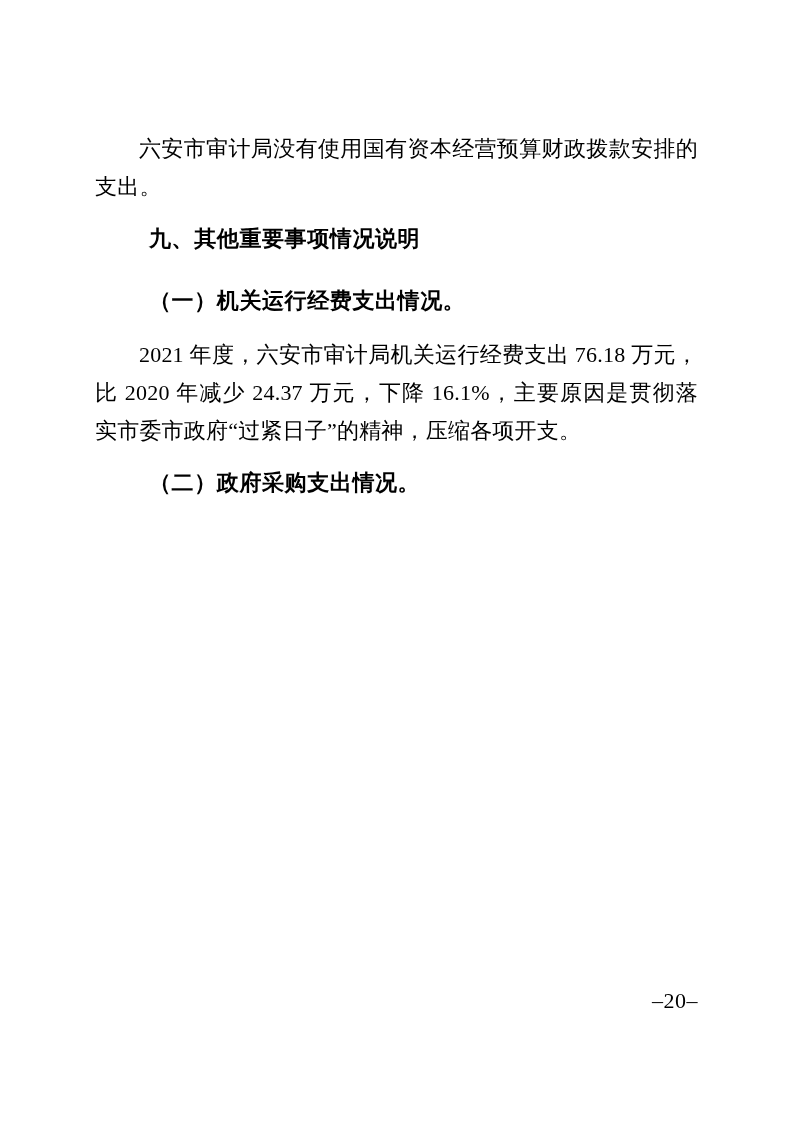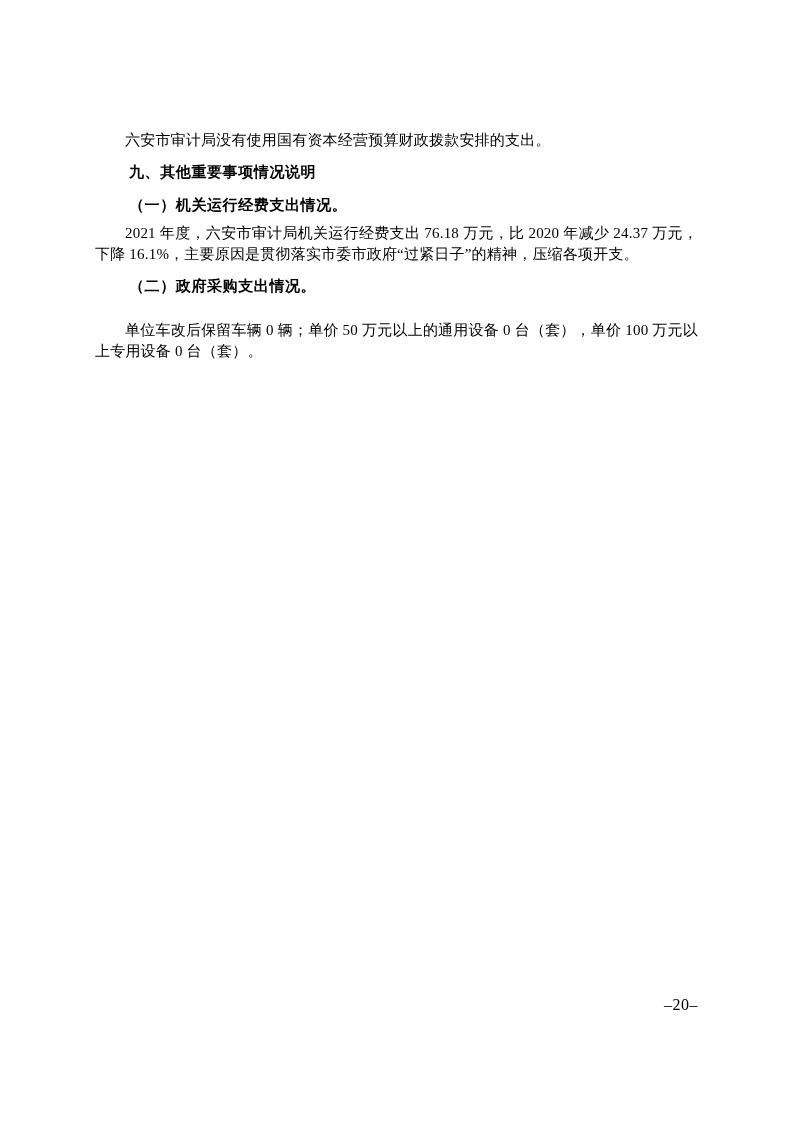--- a/index.html
+++ b/index.html
@@ -18,44 +18,44 @@
   .page {
     position: absolute;
     top: 0;
     left: 0;
     width: 793px;
     height: 1122px;
     box-sizing: border-box;
     padding: 130px 95px 40px 95px;
   }
   .doc-body {
-    font-size: 15px;
-    line-height: 21px;
+    font-size: 22px;
+    line-height: 38px;
     text-align: justify;
     text-justify: inter-ideograph;
     letter-spacing: 0.2px;
   }
   .para {
     margin: 0 0 0 0;
     text-indent: 2em;
   }
   .heading {
-    margin: 4px;
+    margin: 10px;
     text-indent: 2em;
     font-weight: bold;
-    font-family: Liberation Sans, sans-serif;
+    font-family: Liberation Mono, monospace;
     letter-spacing: 0.6px;
   }
   .spacer-sm { height: 4px; }
   .spacer-md { height: 6px; }
   .page-number {
     position: absolute;
     right: 95px;
     bottom: 108px;
-    font-size: 16px;
+    font-size: 22px;
     font-family: "Liberation Serif", "DejaVu Serif", serif;
     letter-spacing: 0.5px;
   }
 </style>
 </head>
 <body>
 
 <div class="page">
   <div class="doc-body">
 
@@ -73,18 +73,17 @@
 
     <p class="heading">（二）政府采购支出情况。</p>
     <div class="spacer-sm"></div>
 
     <div class="spacer-md"></div>
 
     <div class="spacer-sm"></div>
 
     <div class="spacer-md"></div>
 
-    <p class="para">单位车改后保留车辆 0 辆；单价 50 万元以上的通用设备 0 台（套），单价 100 万元以上专用设备 0 台（套）。</p>
 
   </div>
 
   <div class="page-number">–20–</div>
 </div>
 
 </body></html>

